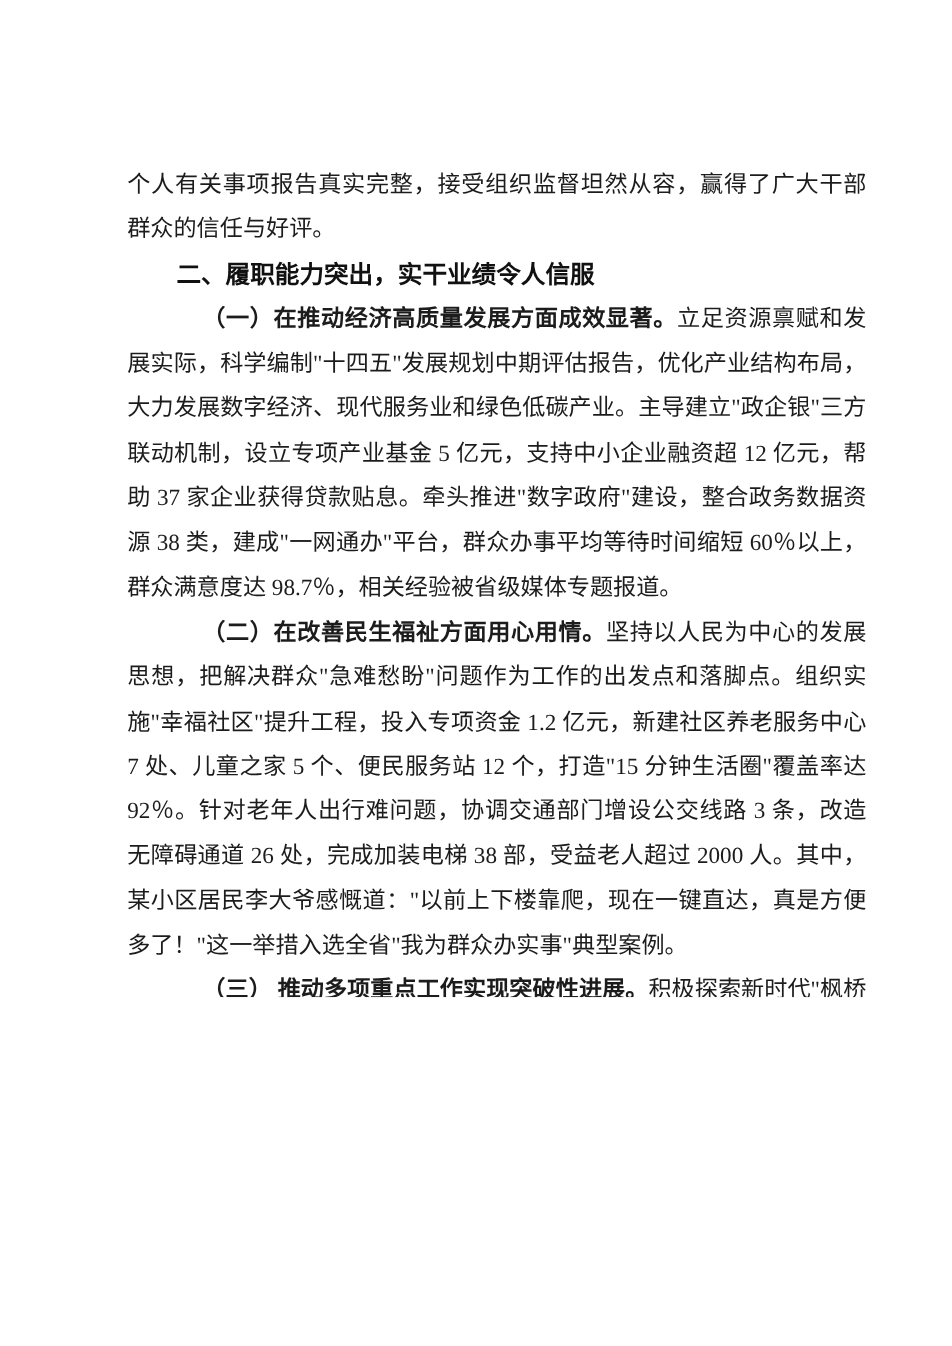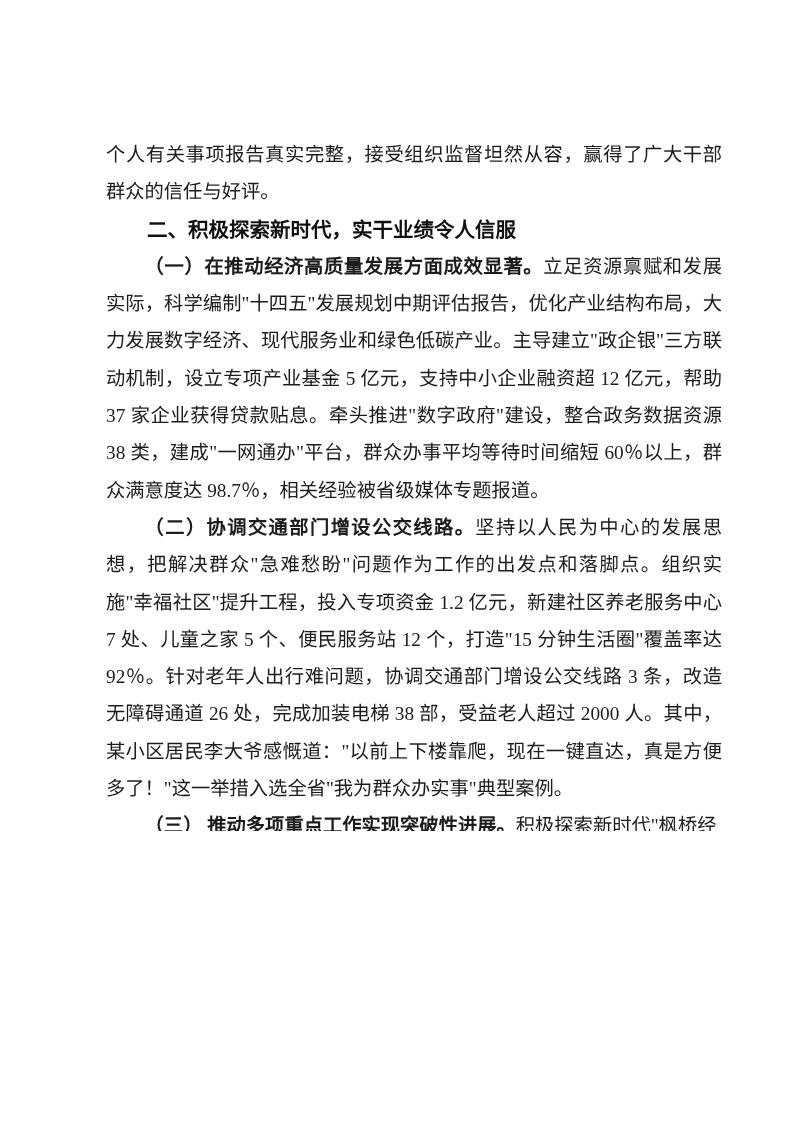--- a/index.html
+++ b/index.html
@@ -37,36 +37,37 @@
     margin: 0;
     text-indent: 2em;
     font-family: "Liberation Sans", "DejaVu Sans", sans-serif;
     font-weight: bold;
     font-size: 20.5px;
     line-height: 37.3px;
     color: #111111;
   }
   .lead {
     font-weight: bold;
+    margin-left: 24px;
   }
   .footer {
     position: absolute;
     top: 1028px;
     right: 122px;
     font-size: 19px;
     line-height: 22px;
     color: #3a3a3a;
     letter-spacing: 1px;
   }
 </style>
 </head>
 <body>
 
 <div class="page">
   <div class="body-text">
     <p class="para no-indent">个人有关事项报告真实完整，接受组织监督坦然从容，赢得了广大干部群众的信任与好评。</p>
-    <p class="heading">二、积极探索新时代，实干业绩令人信服</p>
+    <p class="heading">二、履职能力突出，实干业绩令人信服</p>
     <p class="para"><span class="lead">（一）在推动经济高质量发展方面成效显著。</span><span>立足资源禀赋和发展实际，科学编制"十四五"发展规划中期评估报告，优化产业结构布局，大力发展数字经济、现代服务业和绿色低碳产业。主导建立"政企银"三方联动机制，设立专项产业基金 5 亿元，支持中小企业融资超 12 亿元，帮助 37 家企业获得贷款贴息。牵头推进"数字政府"建设，整合政务数据资源 38 类，建成"一网通办"平台，群众办事平均等待时间缩短 60％以上，群众满意度达 98.7％，相关经验被省级媒体专题报道。</span></p>
-    <p class="para"><span class="lead">（二）协调交通部门增设公交线路。</span><span>坚持以人民为中心的发展思想，把解决群众"急难愁盼"问题作为工作的出发点和落脚点。组织实施"幸福社区"提升工程，投入专项资金 1.2 亿元，新建社区养老服务中心 7 处、儿童之家 5 个、便民服务站 12 个，打造"15 分钟生活圈"覆盖率达 92％。针对老年人出行难问题，协调交通部门增设公交线路 3 条，改造无障碍通道 26 处，完成加装电梯 38 部，受益老人超过 2000 人。其中，某小区居民李大爷感慨道："以前上下楼靠爬，现在一键直达，真是方便多了！"这一举措入选全省"我为群众办实事"典型案例。</span></p>
+    <p class="para"><span class="lead">（二）在改善民生福祉方面用心用情。</span><span>坚持以人民为中心的发展思想，把解决群众"急难愁盼"问题作为工作的出发点和落脚点。组织实施"幸福社区"提升工程，投入专项资金 1.2 亿元，新建社区养老服务中心 7 处、儿童之家 5 个、便民服务站 12 个，打造"15 分钟生活圈"覆盖率达 92％。针对老年人出行难问题，协调交通部门增设公交线路 3 条，改造无障碍通道 26 处，完成加装电梯 38 部，受益老人超过 2000 人。其中，某小区居民李大爷感慨道："以前上下楼靠爬，现在一键直达，真是方便多了！"这一举措入选全省"我为群众办实事"典型案例。</span></p>
     <p class="para"><span class="lead">（三） 推动多项重点工作实现突破性进展。</span><span>积极探索新时代"枫桥经</span></p>
   </div>
   <div class="footer">— 3 —</div>
 </div>
 
 </body></html>

